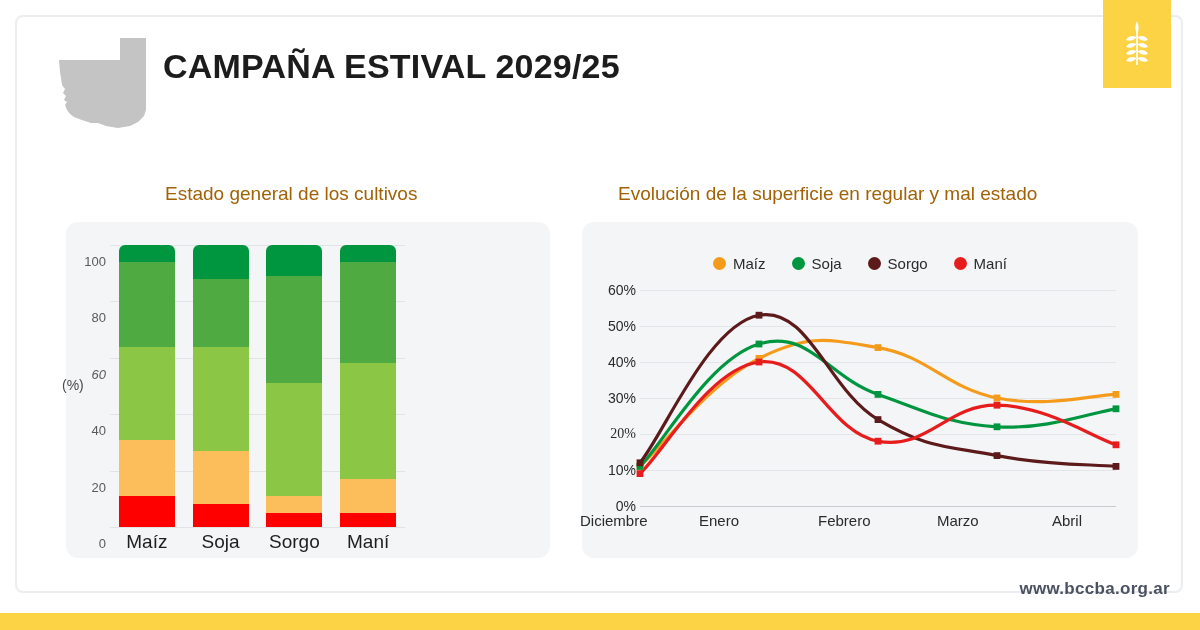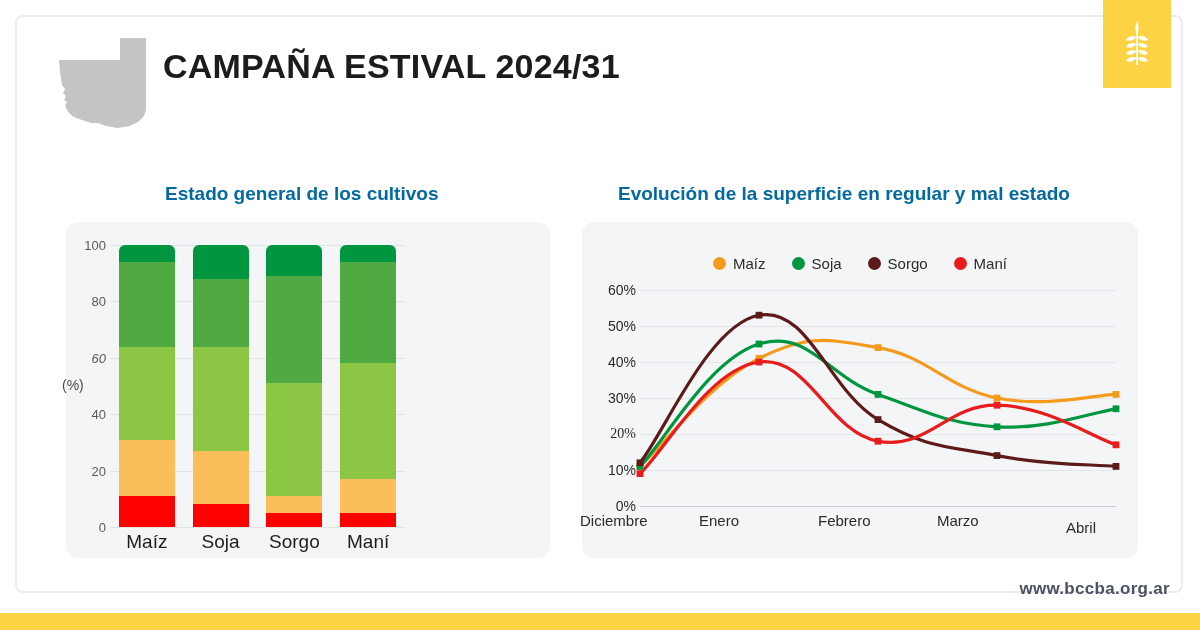--- a/index.html
+++ b/index.html
@@ -37,39 +37,39 @@
     font-size:34px;font-weight:bold;color:#1c1c1c;letter-spacing:.2px;
     white-space:nowrap;
   }
   .subtitle{
     position:absolute;left:164px;top:108px;
     font-size:20px;color:#2b2b2b;white-space:nowrap;
   }
 
   
   .panel-title{
-    position:absolute;font-size:19px;font-weight:bold;color:#0369a1;
+    position:absolute;font-size:19px;font-weight:normal;color:#a16207;
     white-space:nowrap;
   }
   #bar-title{left:165px;top:183px;}
   #line-title{left:618px;top:183px;}
 
   
   .panel{
     position:absolute;background:#f4f5f7;border-radius:12px;
   }
   #bar-panel{left:66px;top:222px;width:484px;height:336px;}
   #line-panel{left:582px;top:222px;width:556px;height:336px;}
 
   
   .bar-plot{position:absolute;left:110px;top:245px;width:295px;height:282px;}
   .bar-ylabels{position:absolute;left:66px;top:238px;width:40px;height:290px;}
   .bar-ylabels span{
     position:absolute;right:0;font-size:13px;color:#5a5a5a;
-    transform:translateY(-50%);white-space:nowrap;
+    transform:translateY(-50%);white-space:nowrap;margin-top:16px;
   }
   .bar-unit{
     position:absolute;left:62px;top:377px;font-size:14px;color:#4a4a4a;
   }
   .bar-gridline{
     position:absolute;left:0;width:295px;height:1px;background:#e2e3e6;
   }
   .bar-col{position:absolute;bottom:0;width:56px;}
   .bar-stack{position:relative;width:56px;height:100%;
     border-radius:6px 6px 0 0;overflow:hidden;}
@@ -135,21 +135,21 @@
       </g>
     </svg>
   </div>
 
   <svg class="province-map" viewBox="0 0 88 98">
     <path fill="#c4c4c4" d="M62 0 L88 0 L88 72 L86 78 L80 84 L72 88 L60 90 L48 88 L40 85 L33 85
       L27 83 L21 81 L16 79 L12 76 L9 72 L7 67 L9 64 L6 62 L8 58 L5 55 L7 51 L4 47 L3 40 L2 34 L1 22
       L62 22 Z"></path>
   </svg>
 
-  <div class="title">CAMPAÑA ESTIVAL 2024/31</div>
+  <div class="title">CAMPAÑA ESTIVAL 2029/25</div>
 
   <div class="panel-title" id="bar-title">Estado general de los cultivos</div>
   <div class="panel-title" id="line-title">Evolución de la superficie en regular y mal estado</div>
 
   <div class="panel" id="bar-panel"></div>
   <div class="panel" id="line-panel"></div>
 
   <div class="bar-unit">(%)</div>
   <div class="bar-ylabels" id="bar-ylabels">
       <span style="top: 289px;">0</span>
@@ -267,20 +267,20 @@
         <rect x="115.6" y="68.6" width="6.8" height="6.8" fill="#e71d1d"></rect>
         <rect x="234.6" y="147.79999999999998" width="6.8" height="6.8" fill="#e71d1d"></rect>
         <rect x="353.6" y="111.8" width="6.8" height="6.8" fill="#e71d1d"></rect>
         <rect x="472.6" y="151.4" width="6.8" height="6.8" fill="#e71d1d"></rect>
       </svg>
       <div class="line-gridline" style="top: 216px; background: rgb(201, 202, 205);"></div>
       <div class="line-xlabel" style="left: -60px;">Diciembre</div>
       <div class="line-xlabel" style="left: 59px;">Enero</div>
       <div class="line-xlabel" style="left: 178px;">Febrero</div>
       <div class="line-xlabel" style="left: 297px;">Marzo</div>
-      <div class="line-xlabel" style="left: 426px; margin-top: 7px;">Abril</div>
+      <div class="line-xlabel" style="left: 412px;">Abril</div>
     </div>
 
   <div class="footer-url">www.bccba.org.ar</div>
 
 </div>
 
 <div class="bottom-strip"></div>
 
 </body></html>

